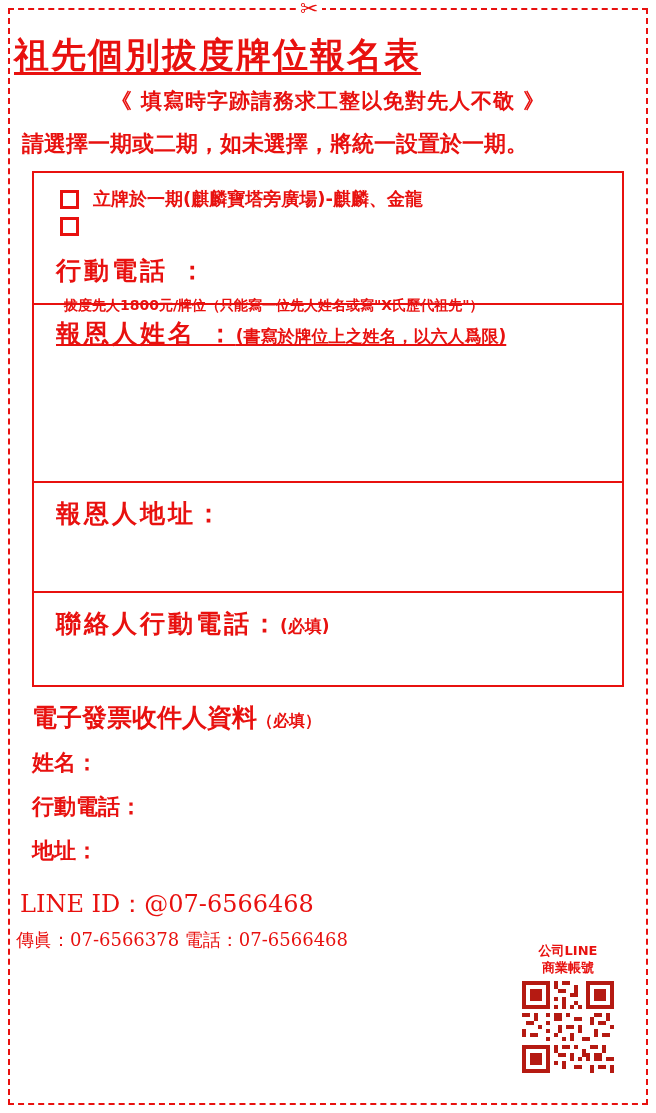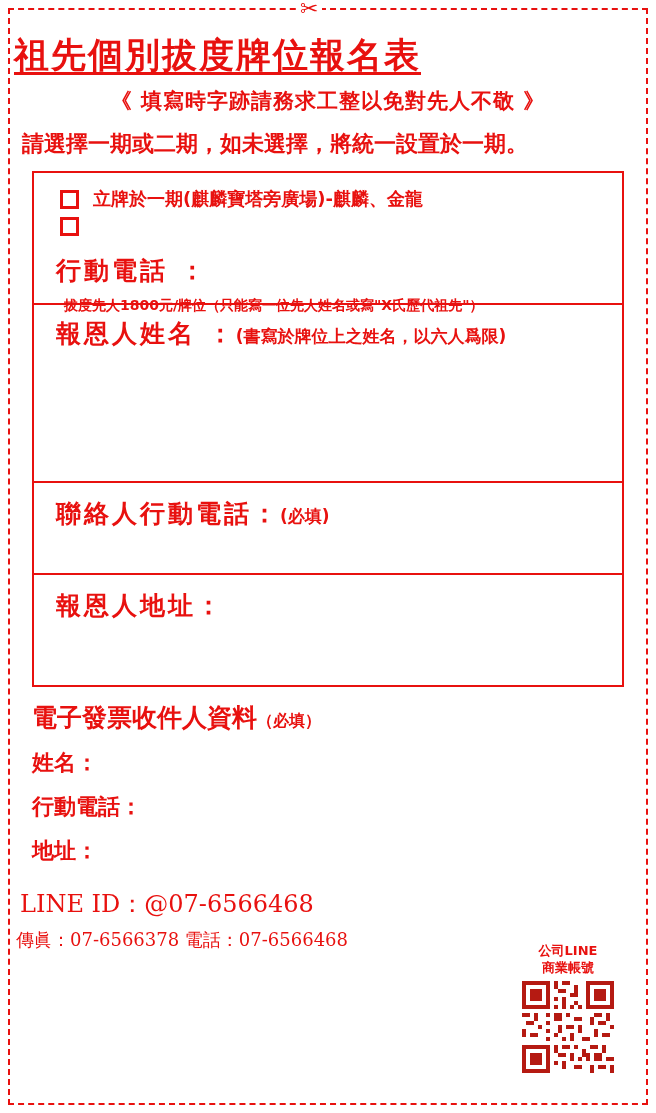--- a/index.html
+++ b/index.html
@@ -220,33 +220,33 @@
           <span class="checklabel">立牌於一期(麒麟寶塔旁廣場)-麒麟、金龍</span>
         </div>
         <div class="checkrow">
           <span class="checkbox"></span>
         </div>
         <div class="field-label" style="margin-top:18px;margin-left:10px;">行動電話 ：</div>
         <div class="note">拔度先人1800元/牌位（只能寫一位先人姓名或寫"X氏歷代祖先"）</div>
       </div>
 
       <div class="sec sec-names">
-        <div class="field-label" style="margin-top:6px;margin-left:10px;">
+        <div class="field-label" style="margin-top:6px;margin-left:10px;text-decoration:underline;">
           <span>報恩人姓名 ：</span><span class="sm">(書寫於牌位上之姓名，以六人爲限)</span>
         </div>
+      </div>
+
+      <div class="sec sec-addr">
+        <div class="field-label" style="margin-top:8px;margin-left:10px;">報恩人地址：</div>
       </div>
 
       <div class="sec sec-phone">
         <div class="field-label" style="margin-top:8px;margin-left:10px;">
           <span>聯絡人行動電話：</span><span class="sm">(必填)</span>
         </div>
-      </div>
-
-      <div class="sec sec-addr">
-        <div class="field-label" style="margin-top:8px;margin-left:10px;">報恩人地址：</div>
       </div>
 
     </div>
 
     <div class="invoice">
       <div class="invoice-title">
         <span>電子發票收件人資料</span><span class="sm">（必填）</span>
       </div>
       <div class="invoice-line">姓名：</div>
       <div class="invoice-line">行動電話：</div>

